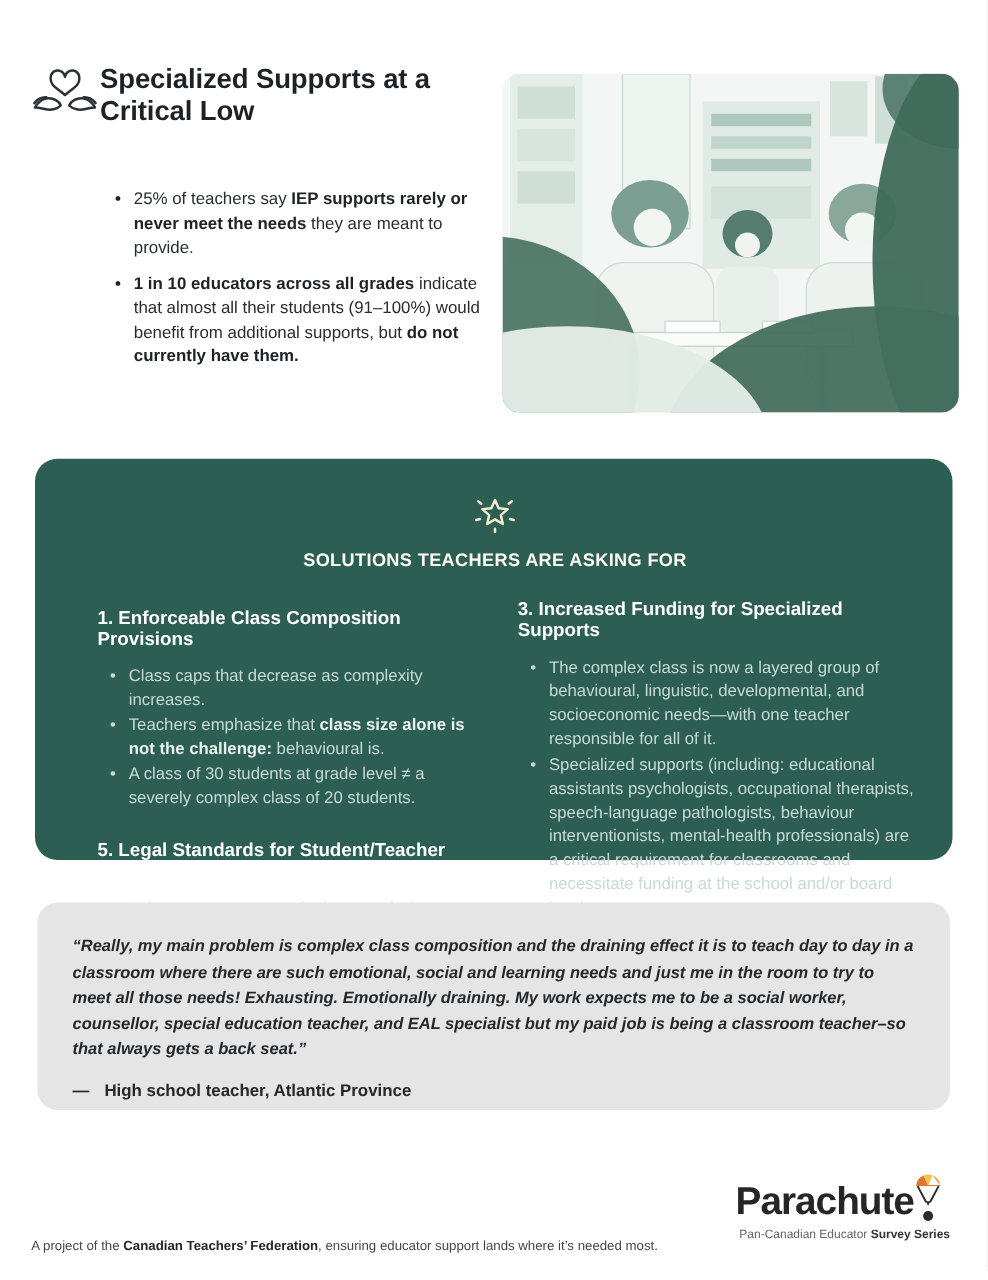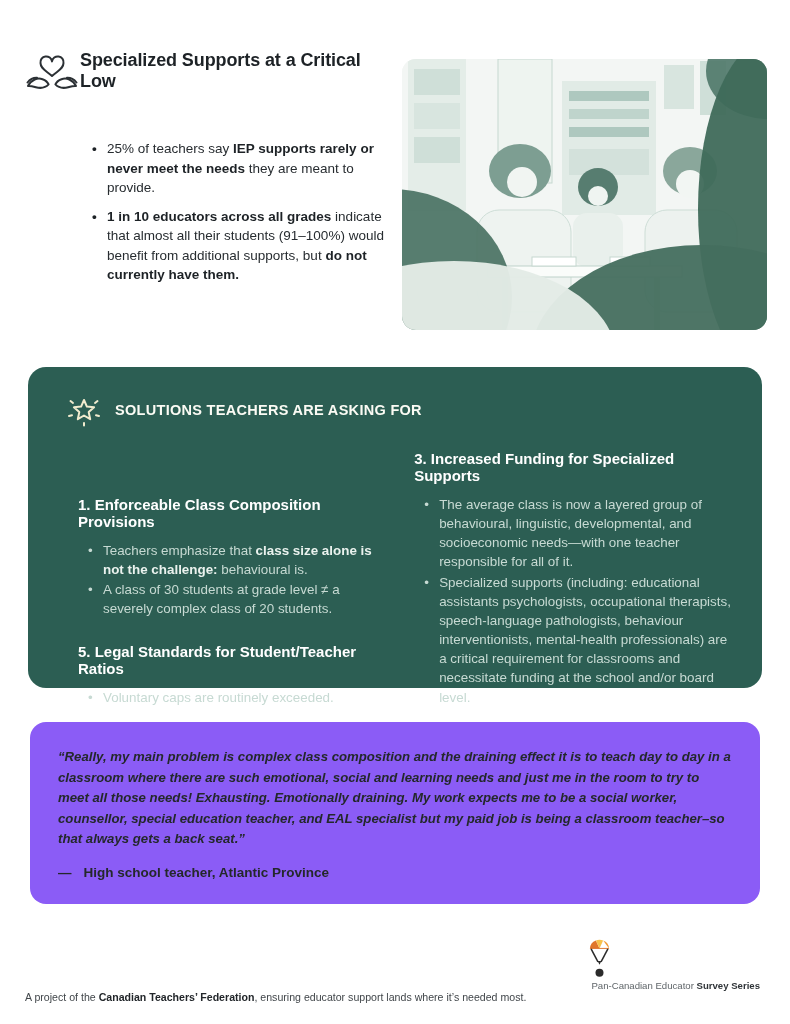--- a/index.html
+++ b/index.html
@@ -6,56 +6,56 @@
   html,body { background:#e9e9e9; }
   body { font-family:"Liberation Sans", sans-serif; }
   .page {
     position:relative; width:790px; height:1024px; margin:0 auto;
     background:#ffffff; overflow:hidden;
   }
 
   
   .intro-icon { position:absolute; left:25px; top:48px; width:54px; height:48px; }
   .intro { position:absolute; left:80px; top:50px; width:312px; color:#272c30; }
-  .intro h1 { font-size:18px; font-weight:bold; color:#1d2226; letter-spacing:-0.1px; margin-bottom:9px; }
+  .intro h1 { font-size:22px; font-weight:bold; color:#1d2226; letter-spacing:-0.1px; margin-bottom:9px; }
   .intro p.lead { font-size:13.5px; line-height:1.45; margin-bottom:13px; }
   .intro b, .intro strong { font-weight:bold; color:#1d2226; }
   .intro ul { list-style:none; margin-left:12px;margin-top:47px; }
   .intro li { position:relative; padding-left:15px; font-size:13.5px; line-height:1.45; margin-bottom:9px; }
   .intro li::before { content:"•"; position:absolute; left:0; top:0; color:#1d2226; font-weight:bold; }
 
   
   .photo {
     position:absolute; left:402px; top:59px; width:365px; height:271px;
     border-radius:14px; overflow:hidden; background:#f3f6f4;
   }
   .photo svg { display:block; width:100%; height:100%; }
 
   
   .solutions {
     position:absolute; left:28px; top:367px; width:734px; height:321px;
     border-radius:18px; background:#2C5E53; color:#c7dad3;
   }
-  .sol-header { display:flex; align-items:center; gap:13px; padding:25px 36px 0 38px; }
+  .sol-header { display:flex; align-items:center; gap:13px; padding:25px 36px 0 38px;flex-direction:column; }
   .sol-header .star { width:36px; height:36px; flex:0 0 auto; }
   .sol-header h2 { font-size:14.5px; font-weight:bold; color:#fbfbf4; letter-spacing:0.3px; }
   .sol-cols { display:flex; gap:22px; padding:22px 26px 0 50px;align-items:flex-end; }
   .sol-col1 { width:326px; }
   .sol-col2 { width:334px; }
   .solutions h3 { font-size:15px; font-weight:bold; color:#ffffff; margin-bottom:11px; }
   .solutions h3.second { margin-top:24px; }
   .solutions ul { list-style:none; margin-left:10px; }
   .solutions li { position:relative; padding-left:15px; font-size:13.4px; line-height:1.43; margin-bottom:1px; }
   .solutions li::before { content:"•"; position:absolute; left:0; top:0; color:#c7dad3; }
   .solutions b { font-weight:bold; color:#eaf2ee; }
 
   
   .quote {
     position:absolute; left:30px; top:722px; width:730px; min-height:166px;
-    border-radius:16px; background:#8b5cf6; padding:25px 28px 24px 28px;
+    border-radius:16px; background:#e5e5e5; padding:25px 28px 8px 28px;
   }
   .quote .qtext { font-size:13.2px; font-style:italic; font-weight:bold; color:#24282b; line-height:1.56; }
   .quote .attr { margin-top:15px; font-size:13.5px; font-weight:bold; color:#24282b; }
   .quote .attr .dash { margin-right:12px; }
 
   
   .credit { position:absolute; left:25px; top:991px; font-size:10.6px; color:#41464a; }
   .credit b { color:#22262a; }
   .logo { position:absolute; right:30px; top:940px; text-align:left; }
   .logo .word-row { display:flex; align-items:flex-start; }
@@ -141,47 +141,49 @@
           <line x1="33" y1="24" x2="30" y2="23.2"></line>
           <line x1="18" y1="31" x2="18" y2="33.5"></line>
         </svg>
       </span>
       <h2>SOLUTIONS TEACHERS ARE ASKING FOR</h2>
     </div>
     <div class="sol-cols">
       <div class="sol-col1">
         <h3>1. Enforceable Class Composition Provisions</h3>
         <ul>
+          <li><span>Class caps that decrease as complexity increases.</span></li>
           <li><span>Teachers emphasize that </span><b>class size alone is not the challenge:</b><span> behavioural is.</span></li>
           <li><span>A class of 30 students at grade level ≠ a severely complex class of 20 students.</span></li>
         </ul>
         <h3 class="second">5. Legal Standards for Student/Teacher Ratios</h3>
         <ul>
           <li><span>Voluntary caps are routinely exceeded.</span></li>
         </ul>
       </div>
       <div class="sol-col2">
         <h3>3. Increased Funding for Specialized Supports</h3>
         <ul>
-          <li><span>The average class is now a layered group of behavioural, linguistic, developmental, and socioeconomic needs—with one teacher responsible for all of it.</span></li>
+          <li><span>The complex class is now a layered group of behavioural, linguistic, developmental, and socioeconomic needs—with one teacher responsible for all of it.</span></li>
           <li><span>Specialized supports (including: educational assistants psychologists, occupational therapists, speech-language pathologists, behaviour interventionists, mental-health professionals) are a critical requirement for classrooms and necessitate funding at the school and/or board level.</span></li>
         </ul>
       </div>
     </div>
   </section>
 
   <section class="quote">
     <p class="qtext">“Really, my main problem is complex class composition and the draining effect it is to teach day to day in a classroom where there are such emotional, social and learning needs and just me in the room to try to meet all those needs! Exhausting. Emotionally draining. My work expects me to be a social worker, counsellor, special education teacher, and EAL specialist but my paid job is being a classroom teacher–so that always gets a back seat.”</p>
     <p class="attr"><span class="dash">—</span><span>High school teacher, Atlantic Province</span></p>
   </section>
 
   <p class="credit"><span>A project of the </span><b>Canadian Teachers’ Federation</b><span>, ensuring educator support lands where it’s needed most.</span></p>
 
   <div class="logo">
     <div class="word-row">
+      <span class="wordmark">Parachute</span>
       <span class="chute">
         <svg viewBox="0 0 22 44">
           <path d="M1 13 A10 9.5 0 0 1 7.2 4.6 L11 13 Z" fill="#E0762B"></path>
           <path d="M7.2 4.6 A10 9.5 0 0 1 14.8 4.6 L11 13 Z" fill="#F7C14B"></path>
           <path d="M14.8 4.6 A10 9.5 0 0 1 21 13 Z" fill="#F29B38"></path>
           <path d="M1 13 H21" stroke="#E0762B" stroke-width="1"></path>
           <line x1="2.2" y1="13.5" x2="9.4" y2="27" stroke="#2b2b2b" stroke-width="1.6"></line>
           <line x1="19.8" y1="13.5" x2="12.6" y2="27" stroke="#2b2b2b" stroke-width="1.6"></line>
           <path d="M9 26.2 H13 L11 30 Z" fill="#2b2b2b"></path>
           <circle cx="11" cy="38.5" r="4.2" fill="#2b2b2b"></circle>

